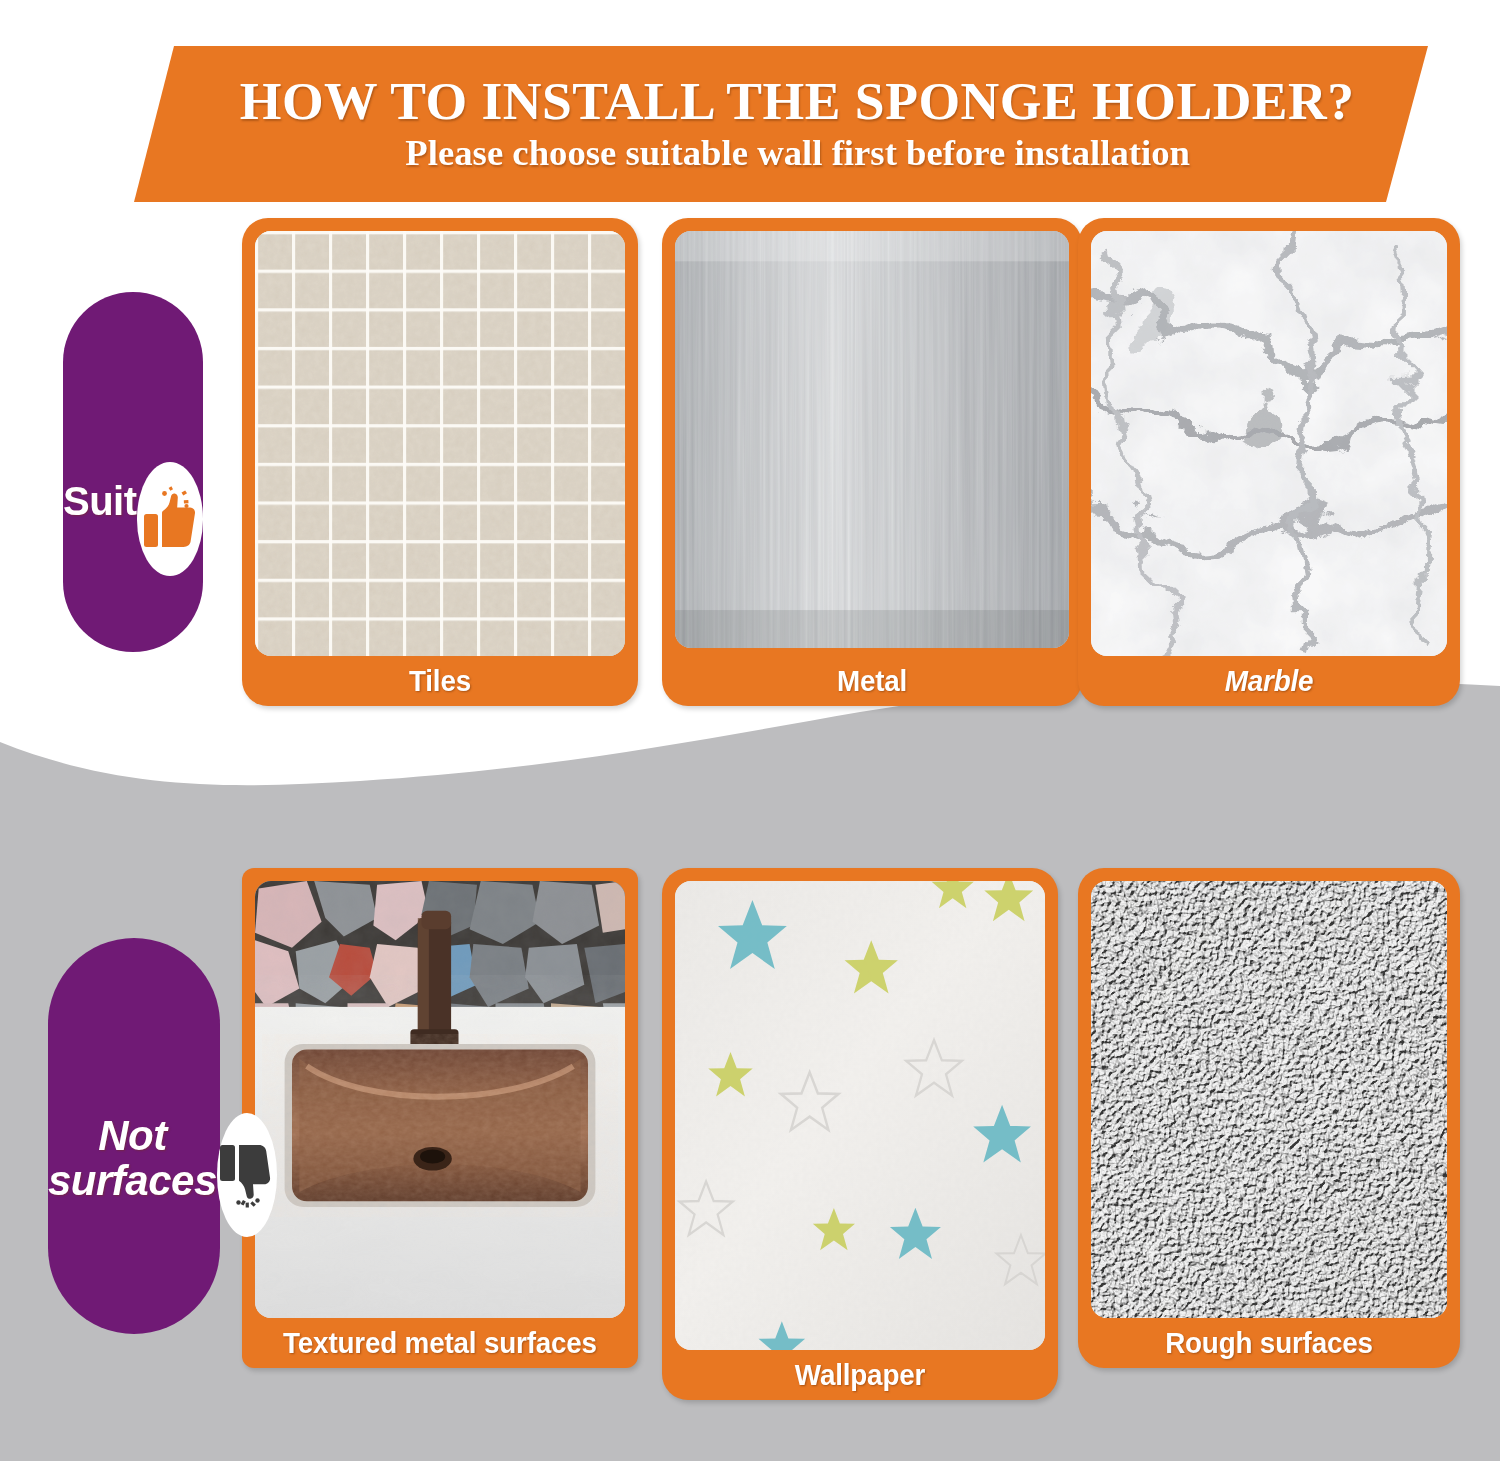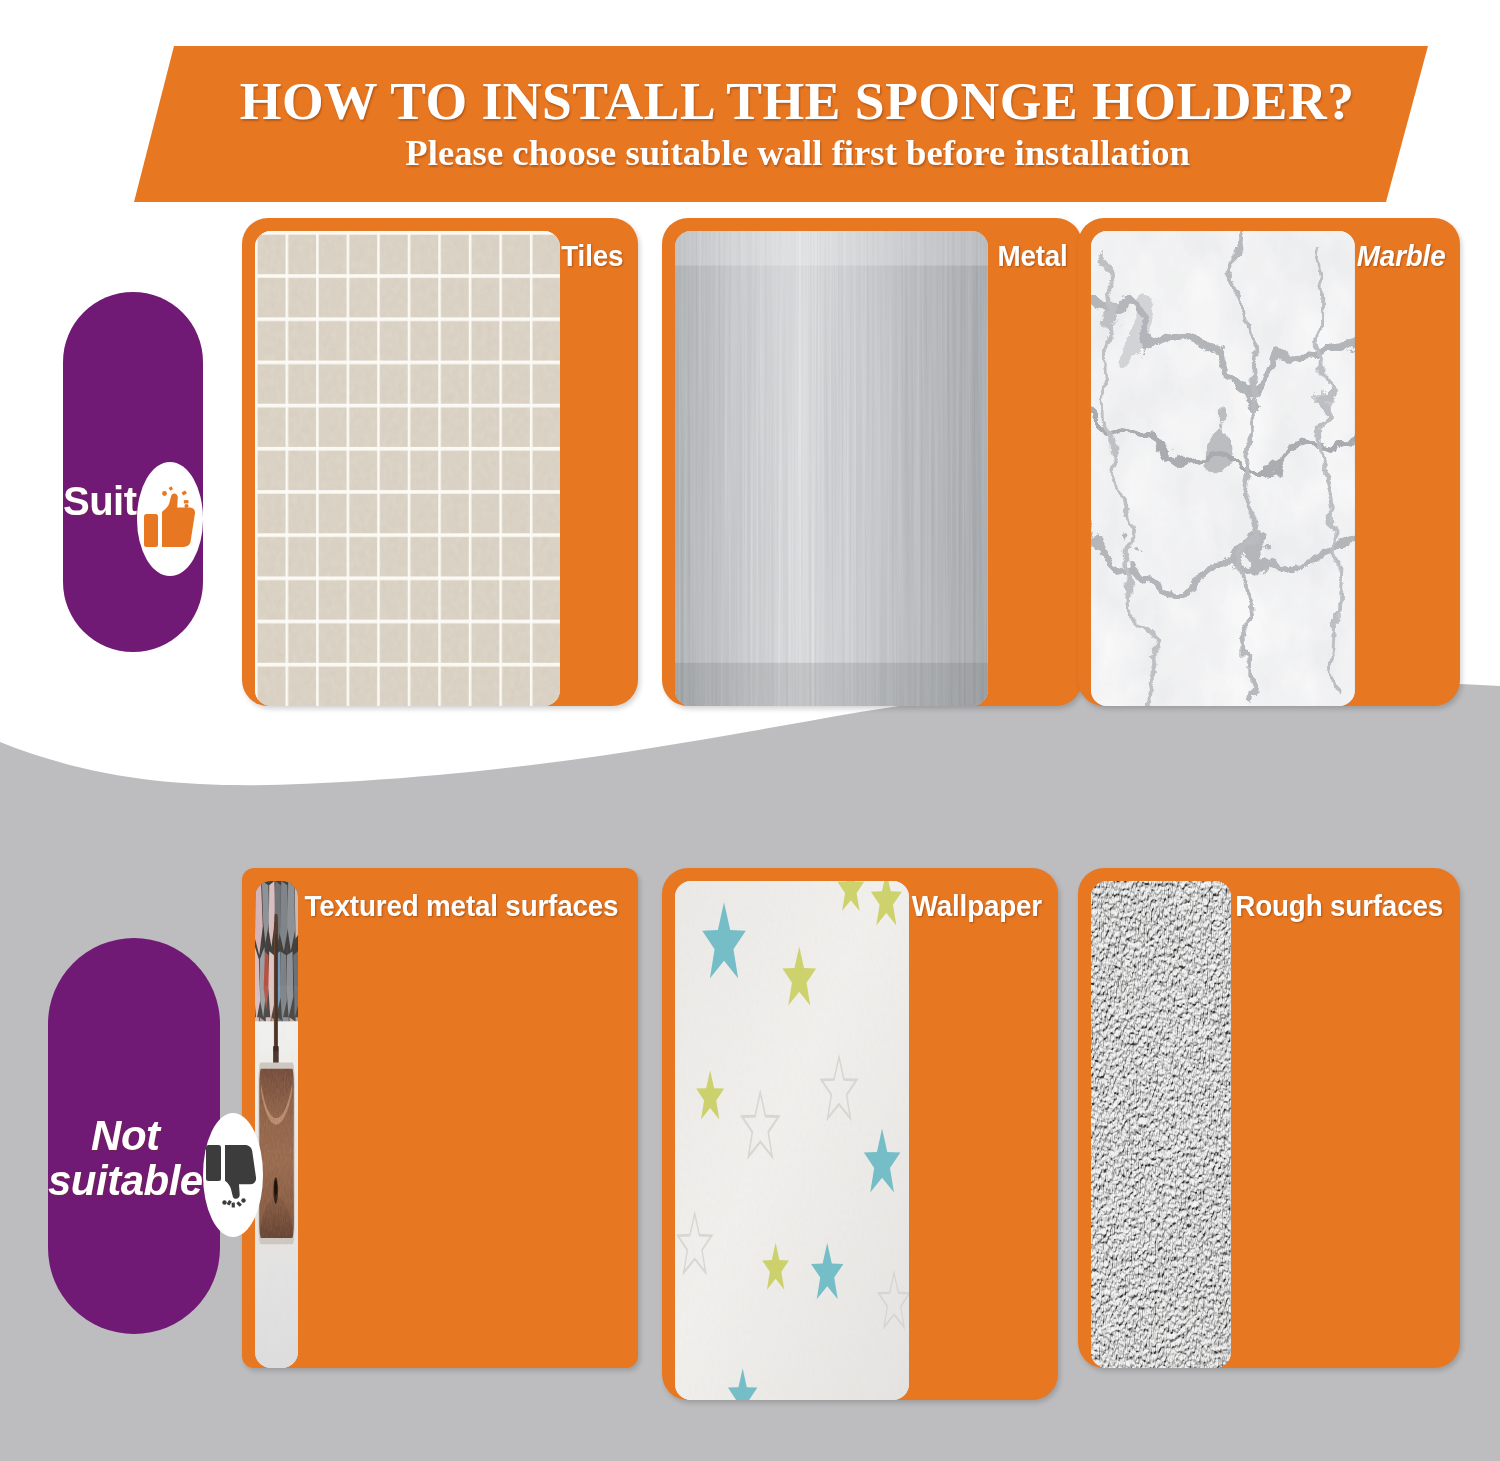--- a/index.html
+++ b/index.html
@@ -71,21 +71,21 @@
   .badge.suit .badge-icon-circle{width:88px;height:114px;margin-top:36px;}
   .badge.notsuit .badge-icon-circle{width:96px;height:124px;margin-top:32px;}
 
   
   .card{
     position:absolute;z-index:4;
     background:#E87722;
     border-radius:26px;
     box-sizing:border-box;
     padding:13px 13px 0 13px;
-    display:flex;flex-direction:row;
+    display:flex;flex-direction:column;
     box-shadow:2px 3px 5px rgba(0,0,0,.17);
   }
   .card-image{
     flex:1 1 auto;
     border-radius:16px;
     overflow:hidden;
     position:relative;
     background:#d8d8d8;
   }
   .card-image svg{display:block;width:100%;height:100%;}
@@ -144,21 +144,21 @@
           <circle cx="22.5" cy="7.5" r="2.4"></circle>
           <circle cx="44.5" cy="20" r="2.1"></circle>
         </g>
       </svg>
     </div>
   </div>
 
   <div class="badge notsuit">
     <div class="badge-label">
       <span>Not</span><br>
-      <span>suitable</span>
+      <span>surfaces</span>
     </div>
     <div class="badge-icon-circle">
       <svg width="60" height="72" viewBox="0 0 60 72" xmlns="http://www.w3.org/2000/svg">
         <g fill="#3c3c3c">
           <rect x="3" y="6" width="15" height="36" rx="2.5"></rect>
           <path d="M22,6 L42,6 C45.8,6 48.6,8.4 49.2,11.9 L53,38.5 C53.6,42.3 50.9,45.3 47.3,45.3 L36,45.3 L36.7,55.5 C36.8,57.6 35.4,59.4 33.4,59.8 C31.8,60.1 30.2,59.1 29.8,57.4 L28.1,50.5 C27.3,47.1 25,44 22,41.7 Z"></path>
           <path d="M28.8,62.5 L26.5,66.5 L23.6,65 L26,61 Z"></path>
           <path d="M31.8,63.6 L31.9,68.4 L28.7,68.5 L28.6,63.7 Z"></path>
           <path d="M35.4,62.3 L38.9,65.5 L36.7,67.8 L33.3,64.6 Z"></path>
           <circle cx="21.5" cy="63.5" r="2.2"></circle>

